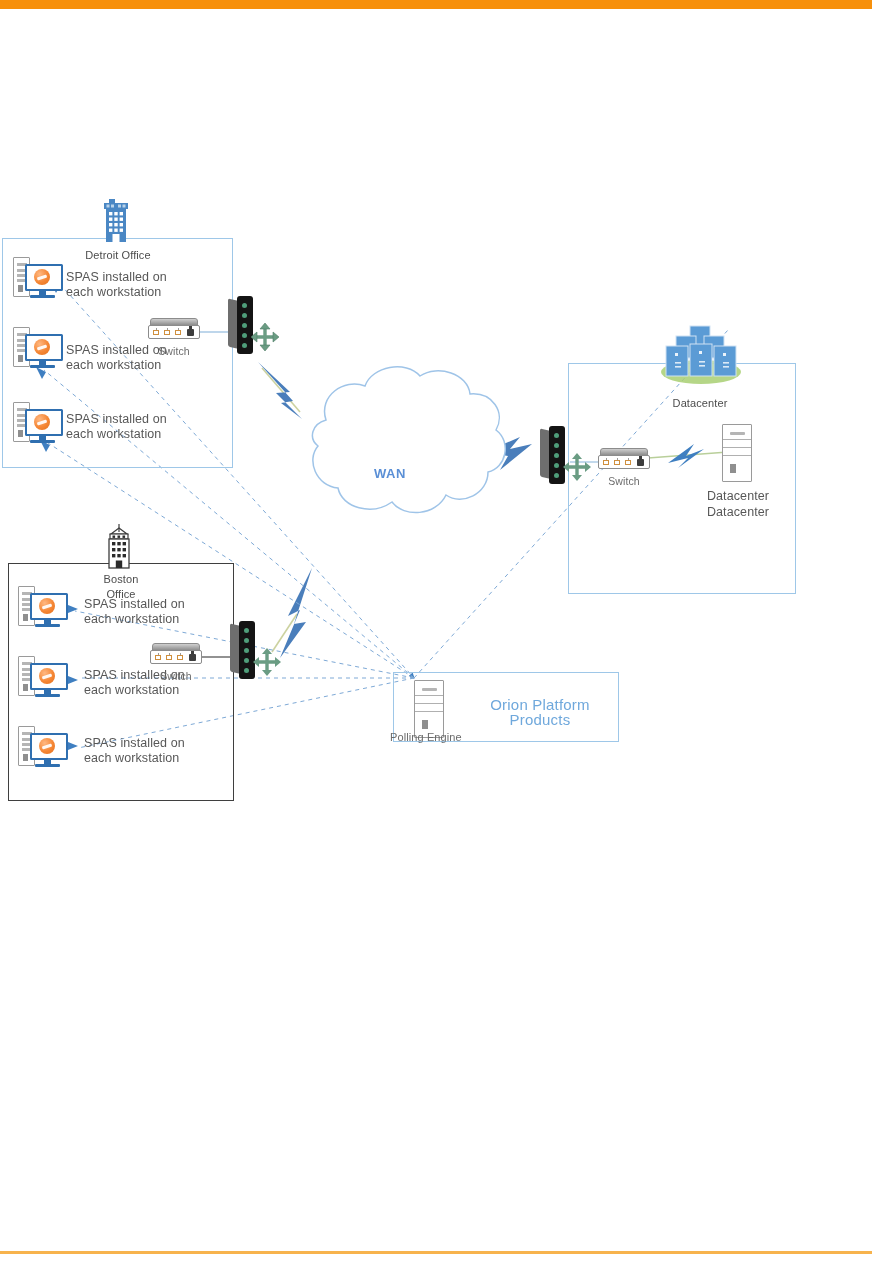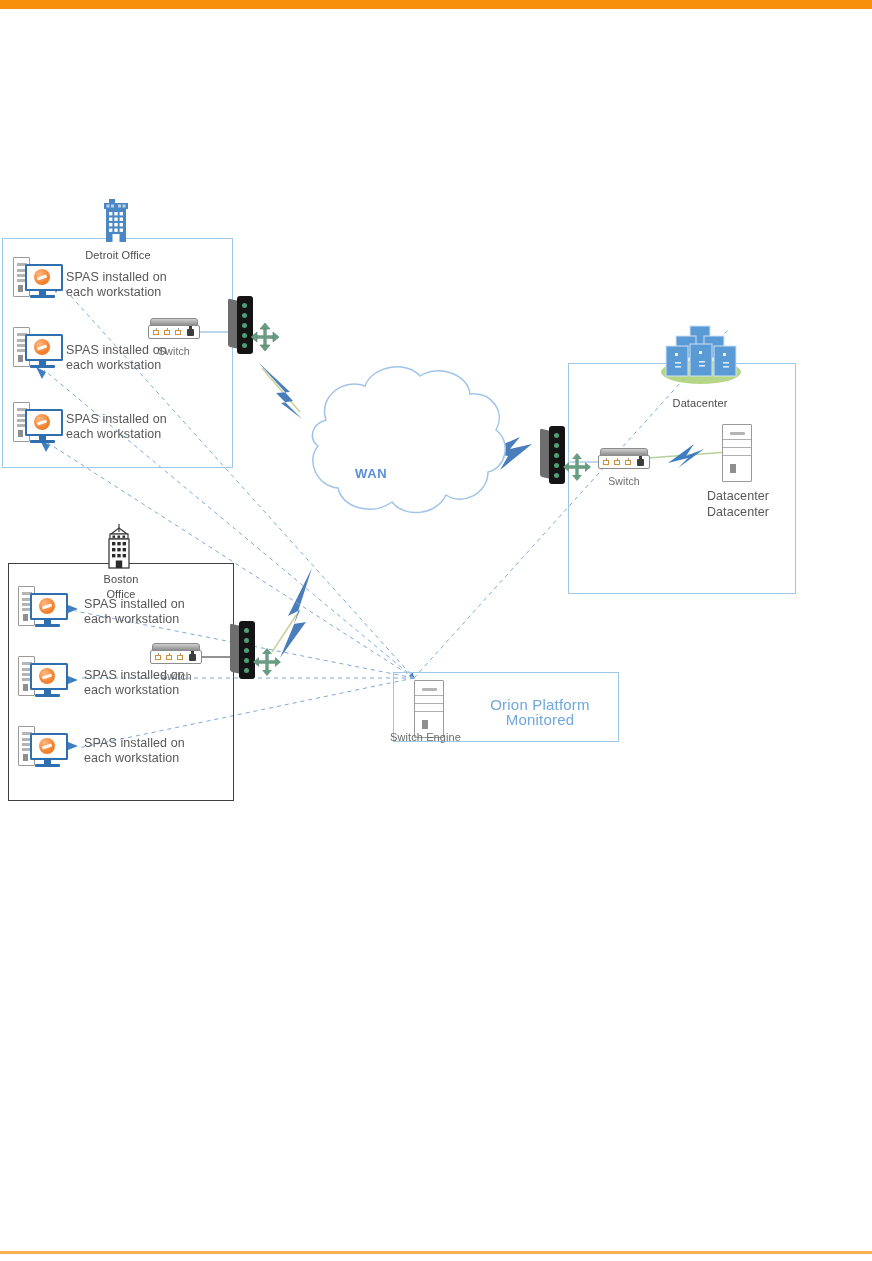--- a/index.html
+++ b/index.html
@@ -372,21 +372,21 @@
           <path d="M15,15 L15,4 M15,15 L26,15 M15,15 L15,26 M15,15 L4,15" stroke="#6a9c83" stroke-width="3.4" fill="none"></path>
           <path d="M15,1 L20,7 L10,7 z"></path>
             <path d="M29,15 L23,20 L23,10 z"></path>
           <path d="M15,29 L10,23 L20,23 z"></path>
             <path d="M1,15 L7,10 L7,20 z"></path>
         </g>
       </svg>
     </div>
   </div>
 
-  <div class="label wan" style="left:355px;top:466px;width:70px;text-align:left;">WAN</div>
+  <div class="label wan" style="left:355px;top:466px;width:70px;text-align:center;">WAN</div>
 
   <div class="box blue" style="left:568px;top:363px;width:228px;height:231px;"></div>
 
   <div class="dcsrv" style="left:658px;top:322px;">
     <svg viewBox="0 0 86 64" width="86" height="64">
       <ellipse cx="43" cy="50" rx="40" ry="12" fill="#a8cf72" opacity=".85"></ellipse>
       <g>
         <rect x="32" y="4" width="20" height="20" fill="#5b9bd5" stroke="#cfe2f3" stroke-width="1"></rect>
         <rect x="18" y="14" width="20" height="22" fill="#5b9bd5" stroke="#cfe2f3" stroke-width="1"></rect>
         <rect x="46" y="14" width="20" height="22" fill="#5b9bd5" stroke="#cfe2f3" stroke-width="1"></rect>
@@ -465,17 +465,17 @@
 
   <div class="srv" style="left:414px;top:680px;">
     <div class="case">
       <span class="slot"></span>
       <span class="bar" style="top:14px;"></span>
       <span class="bar" style="top:22px;"></span>
       <span class="bar" style="top:30px;"></span>
       <span class="led"></span>
     </div>
   </div>
-  <div class="label pe" style="left:390px;top:730px;width:100px;">Switch Engine</div>
-
-  <div class="label orion" style="left:460px;top:697px;width:160px;text-align:center;">Orion Platform Monitored</div>
+  <div class="label pe" style="left:390px;top:730px;width:100px;">Polling Engine</div>
+
+  <div class="label orion" style="left:460px;top:697px;width:160px;text-align:center;">Orion Platform Products</div>
 
 </div>
 
 </body></html>

